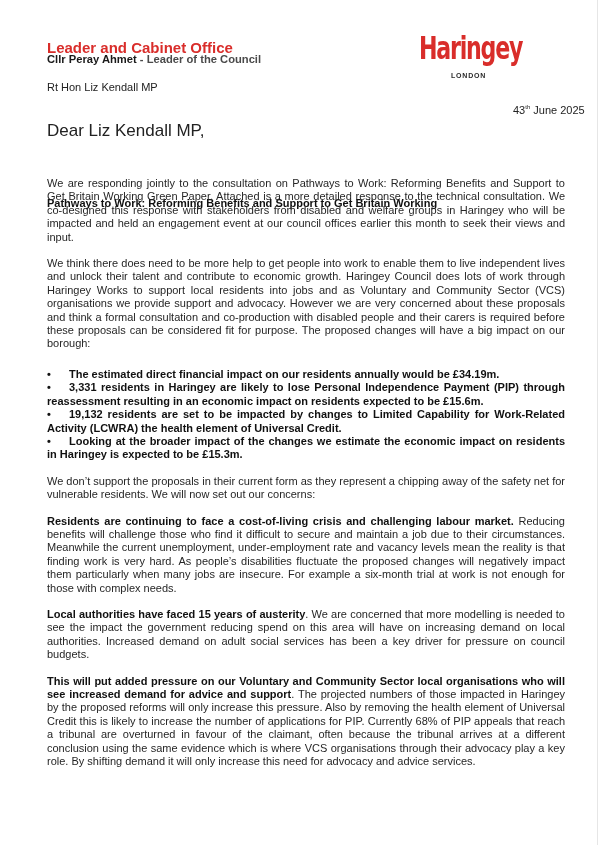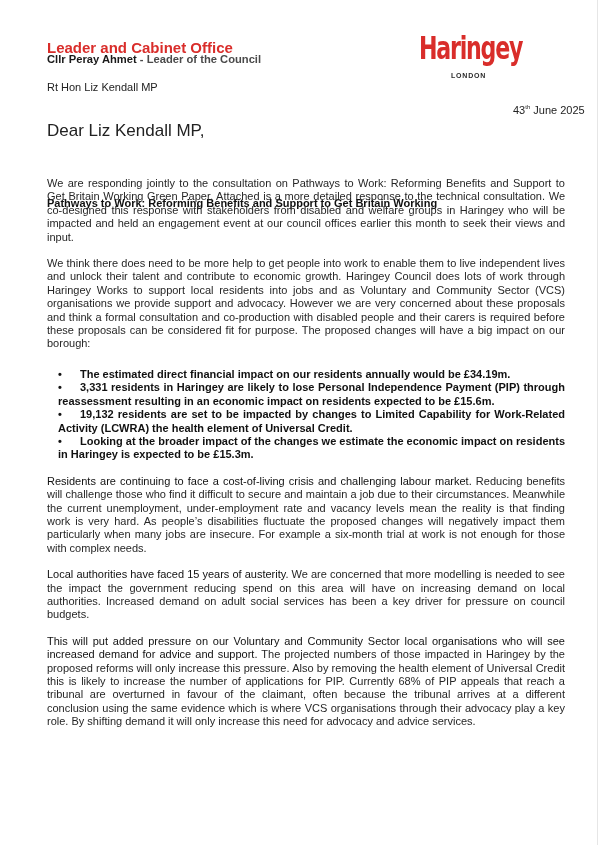--- a/index.html
+++ b/index.html
@@ -128,36 +128,36 @@
       color: #262626;
       text-align: justify;
     }
     .body p {
       margin: 0 0 13px 0;
     }
     .body p.tight {
       margin-bottom: 4px;
     }
     .bullets {
-      margin: 0 0 13px 11px;
+      margin: 0 0 13px 0;
       padding: 0;
       list-style: none;
       font-weight: bold;
       color: #111;
     }
     .bullets li {
       margin: 0;
       padding: 0;
     }
     .bullets .dot {
       display: inline-block;
       width: 22px;
     }
     .lead-bold {
-      font-weight: normal;
+      font-weight: bold;
       color: #111;
     }
   </style>
 </head>
 <body>
 
 <div class="page-edge"></div>
 
 <div class="letter">
 
@@ -182,18 +182,19 @@
   <div class="body">
     <p>We are responding jointly to the consultation on Pathways to Work: Reforming Benefits and Support to Get Britain Working Green Paper. Attached is a more detailed response to the technical consultation. We co-designed this response with stakeholders from disabled and welfare groups in Haringey who will be impacted and held an engagement event at our council offices earlier this month to seek their views and input.</p>
     <p class="tight">We think there does need to be more help to get people into work to enable them to live independent lives and unlock their talent and contribute to economic growth. Haringey Council does lots of work through Haringey Works to support local residents into jobs and as Voluntary and Community Sector (VCS) organisations we provide support and advocacy. However we are very concerned about these proposals and think a formal consultation and co-production with disabled people and their carers is required before these proposals can be considered fit for purpose. The proposed changes will have a big impact on our borough:</p>
     <p style="margin:0;height:13px;"></p>
     <ul class="bullets">
       <li><span class="dot">•</span><span>The estimated direct financial impact on our residents annually would be £34.19m.</span></li>
       <li><span class="dot">•</span><span>3,331 residents in Haringey are likely to lose Personal Independence Payment (PIP) through reassessment resulting in an economic impact on residents expected to be £15.6m.</span></li>
       <li><span class="dot">•</span><span>19,132 residents are set to be impacted by changes to Limited Capability for Work-Related Activity (LCWRA) the health element of Universal Credit.</span></li>
       <li><span class="dot">•</span><span>Looking at the broader impact of the changes we estimate the economic impact on residents in Haringey is expected to be £15.3m.</span></li>
     </ul>
+    <p>We don’t support the proposals in their current form as they represent a chipping away of the safety net for vulnerable residents. We will now set out our concerns:</p>
     <p><span class="lead-bold">Residents are continuing to face a cost-of-living crisis and challenging labour market.</span><span> Reducing benefits will challenge those who find it difficult to secure and maintain a job due to their circumstances. Meanwhile the current unemployment, under-employment rate and vacancy levels mean the reality is that finding work is very hard. As people’s disabilities fluctuate the proposed changes will negatively impact them particularly when many jobs are insecure. For example a six-month trial at work is not enough for those with complex needs.</span></p>
     <p><span class="lead-bold">Local authorities have faced 15 years of austerity</span><span>. We are concerned that more modelling is needed to see the impact the government reducing spend on this area will have on increasing demand on local authorities. Increased demand on adult social services has been a key driver for pressure on council budgets.</span></p>
     <p><span class="lead-bold">This will put added pressure on our Voluntary and Community Sector local organisations who will see increased demand for advice and support</span><span>. The projected numbers of those impacted in Haringey by the proposed reforms will only increase this pressure. Also by removing the health element of Universal Credit this is likely to increase the number of applications for PIP. Currently 68% of PIP appeals that reach a tribunal are overturned in favour of the claimant, often because the tribunal arrives at a different conclusion using the same evidence which is where VCS organisations through their advocacy play a key role. By shifting demand it will only increase this need for advocacy and advice services.</span></p>
   </div>
 
 </div>
 
 </body></html>

